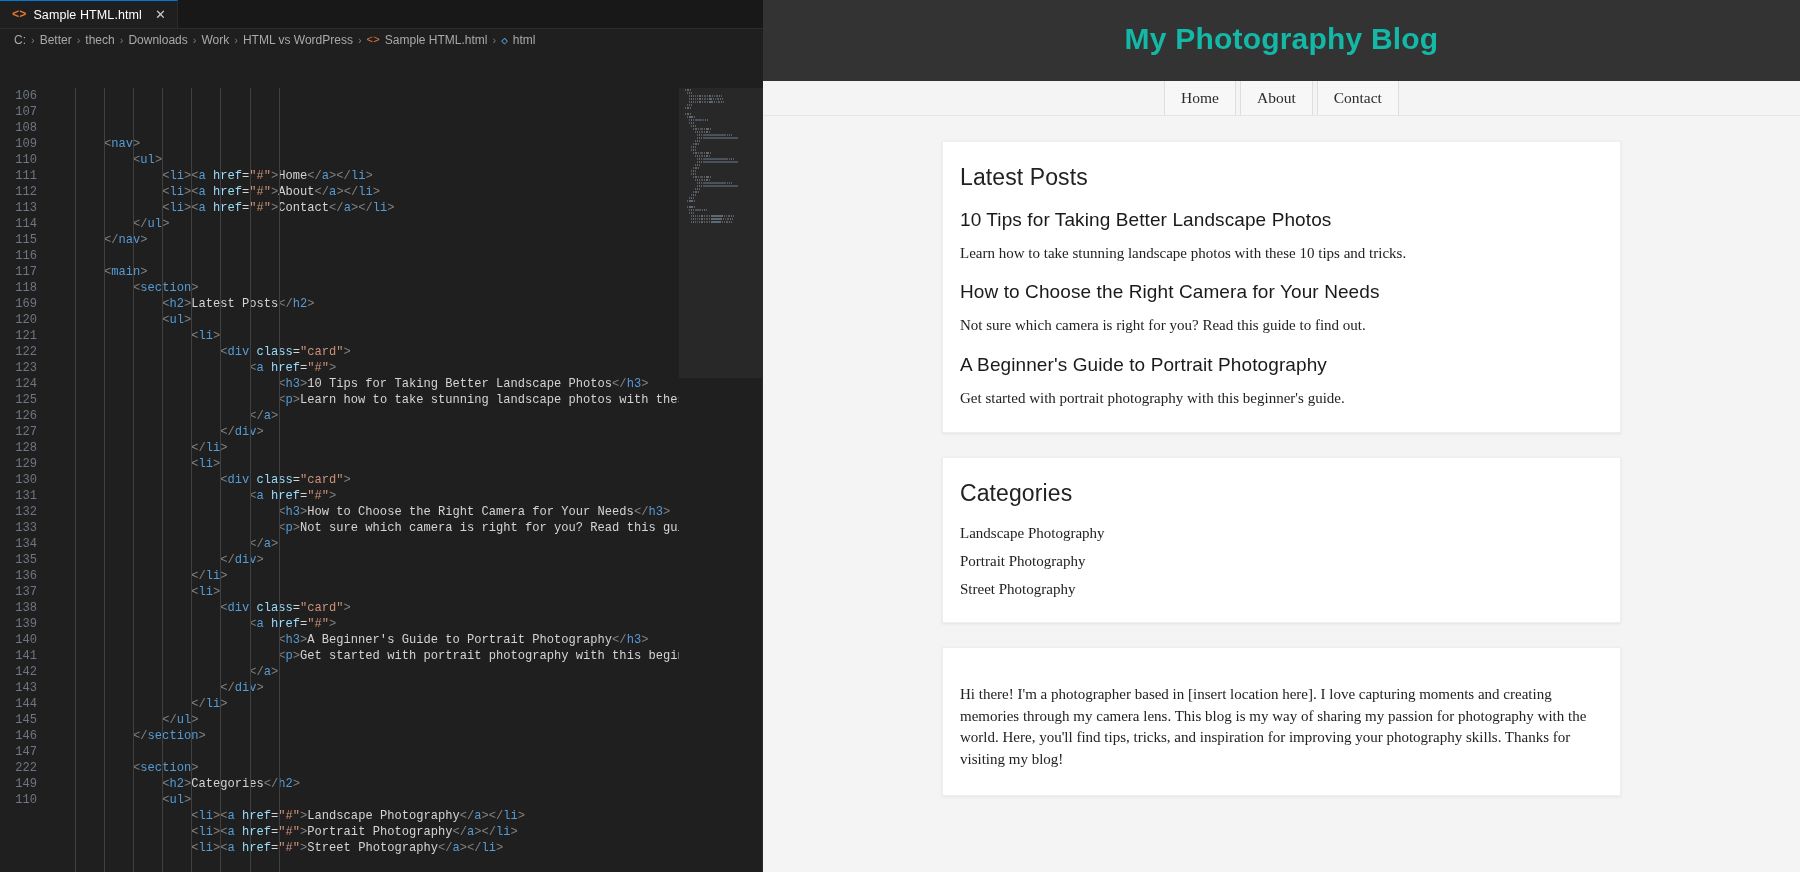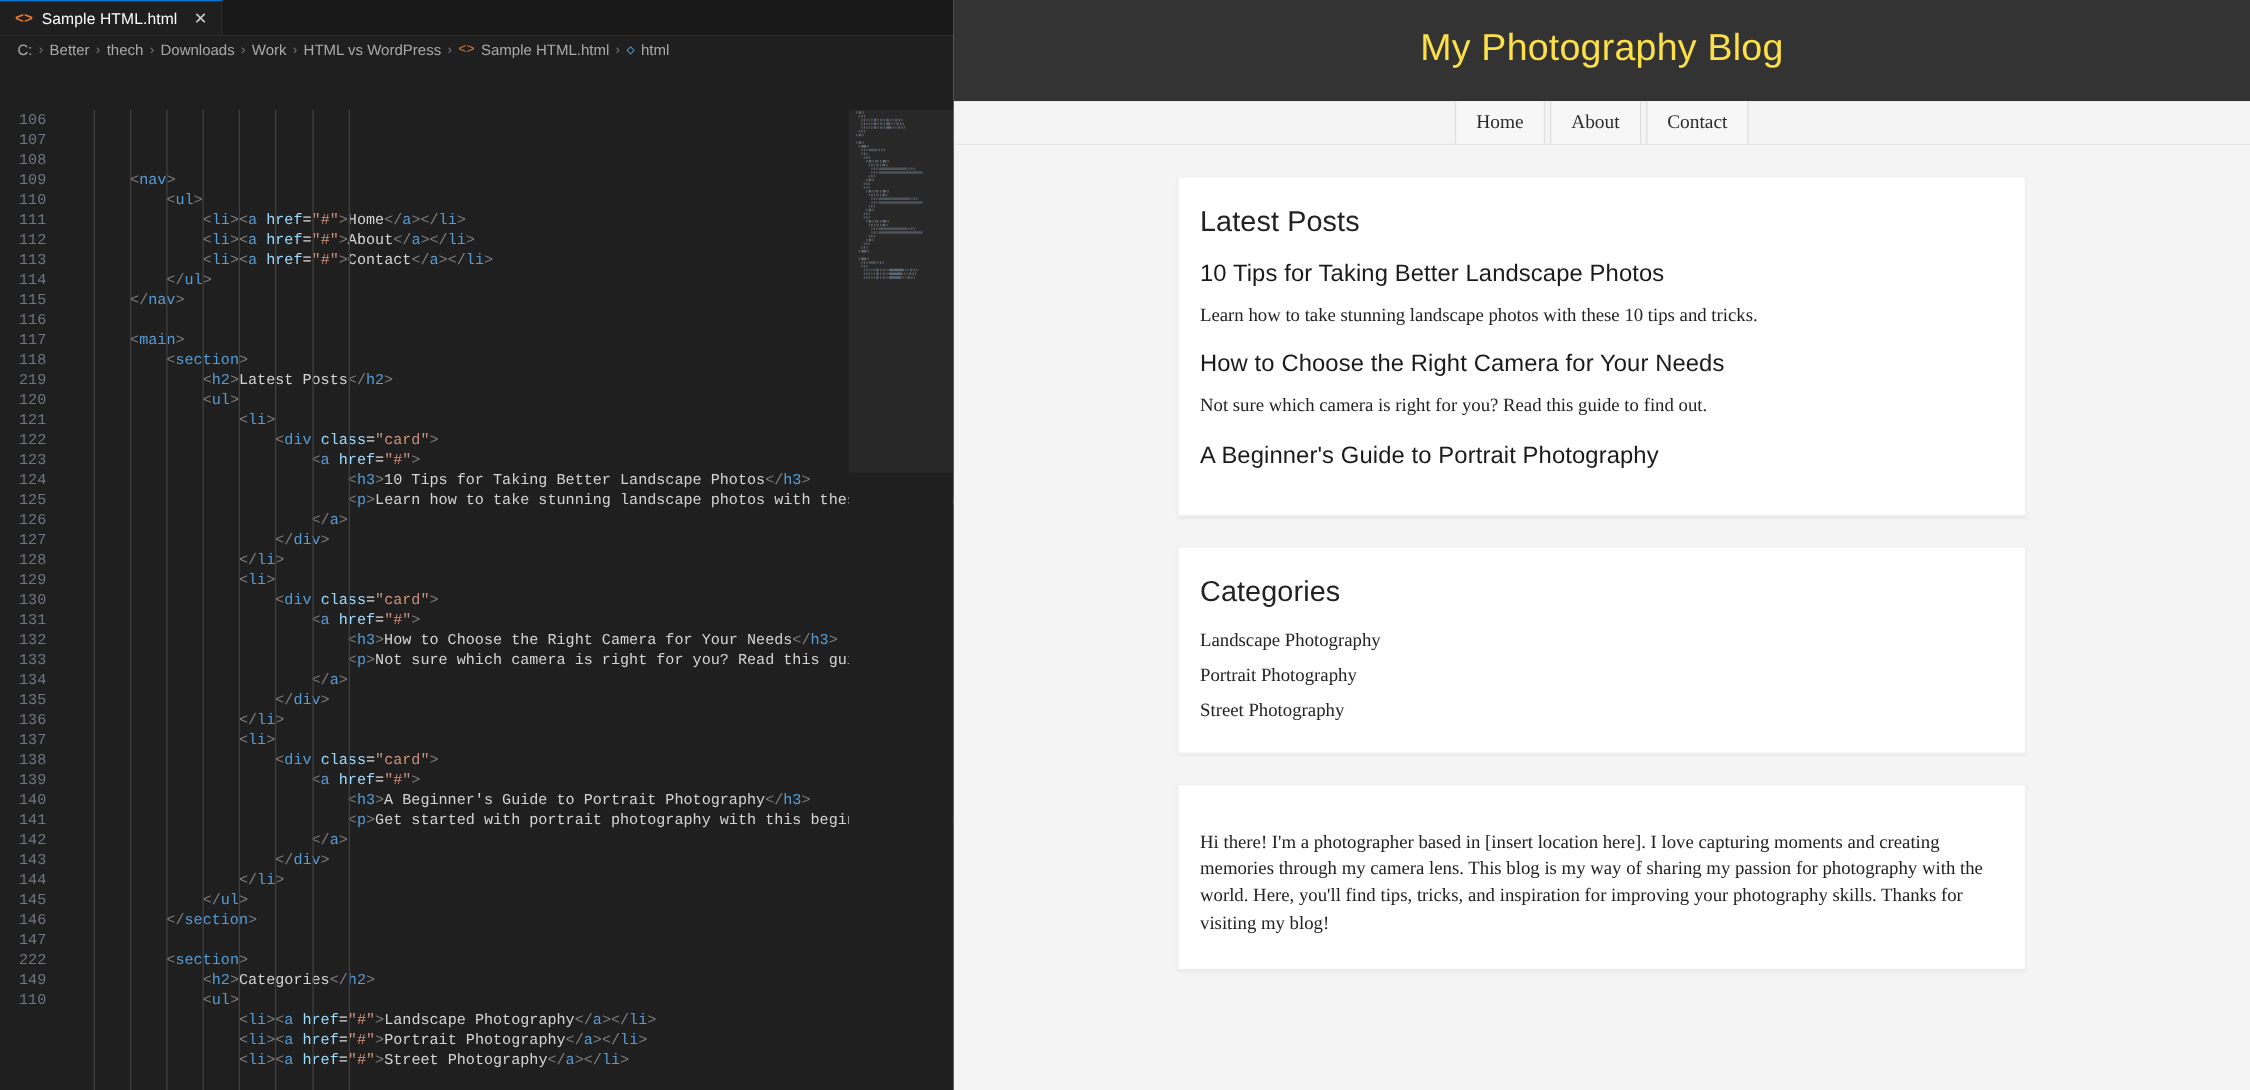--- a/index.html
+++ b/index.html
@@ -109,22 +109,22 @@
     overflow: hidden; position: relative;
   }
   .site-header {
     background: #333333; color: #ffffff;
     height: 81px;
     display: flex; align-items: center; justify-content: center;
     padding-bottom: 4px;
   }
   .site-title {
     font-family: "Liberation Sans", sans-serif;
-    font-size: 30px; font-weight: 400; letter-spacing: .2px;
-    color: #fde047;
+    font-size: 30px; font-weight: 700; letter-spacing: .2px;
+    color: #14b8a6;
   }
   .site-nav {
     background: #f4f4f4;
     height: 35px;
     display: flex; align-items: stretch; justify-content: center;
     gap: 4px;
     border-bottom: 1px solid #e6e6e6;
   }
   .nav-btn {
     display: flex; align-items: center; justify-content: center;
@@ -221,21 +221,21 @@
             <div>109</div>
             <div>110</div>
             <div>111</div>
             <div>112</div>
             <div>113</div>
             <div>114</div>
             <div>115</div>
             <div>116</div>
             <div>117</div>
             <div>118</div>
-            <div>219</div>
+            <div>169</div>
             <div>120</div>
             <div>121</div>
             <div>122</div>
             <div>123</div>
             <div>124</div>
             <div>125</div>
             <div>126</div>
             <div>127</div>
             <div>128</div>
             <div>129</div>
@@ -625,20 +625,21 @@
         <div class="post-item">
           <h3 class="post-title">10 Tips for Taking Better Landscape Photos</h3>
           <p class="post-desc">Learn how to take stunning landscape photos with these 10 tips and tricks.</p>
         </div>
         <div class="post-item">
           <h3 class="post-title">How to Choose the Right Camera for Your Needs</h3>
           <p class="post-desc">Not sure which camera is right for you? Read this guide to find out.</p>
         </div>
         <div class="post-item">
           <h3 class="post-title">A Beginner's Guide to Portrait Photography</h3>
+          <p class="post-desc">Get started with portrait photography with this beginner's guide.</p>
         </div>
       </section>
 
       <section class="card">
         <h2>Categories</h2>
         <div class="cat-item">Landscape Photography</div>
         <div class="cat-item">Portrait Photography</div>
         <div class="cat-item">Street Photography</div>
       </section>
 

